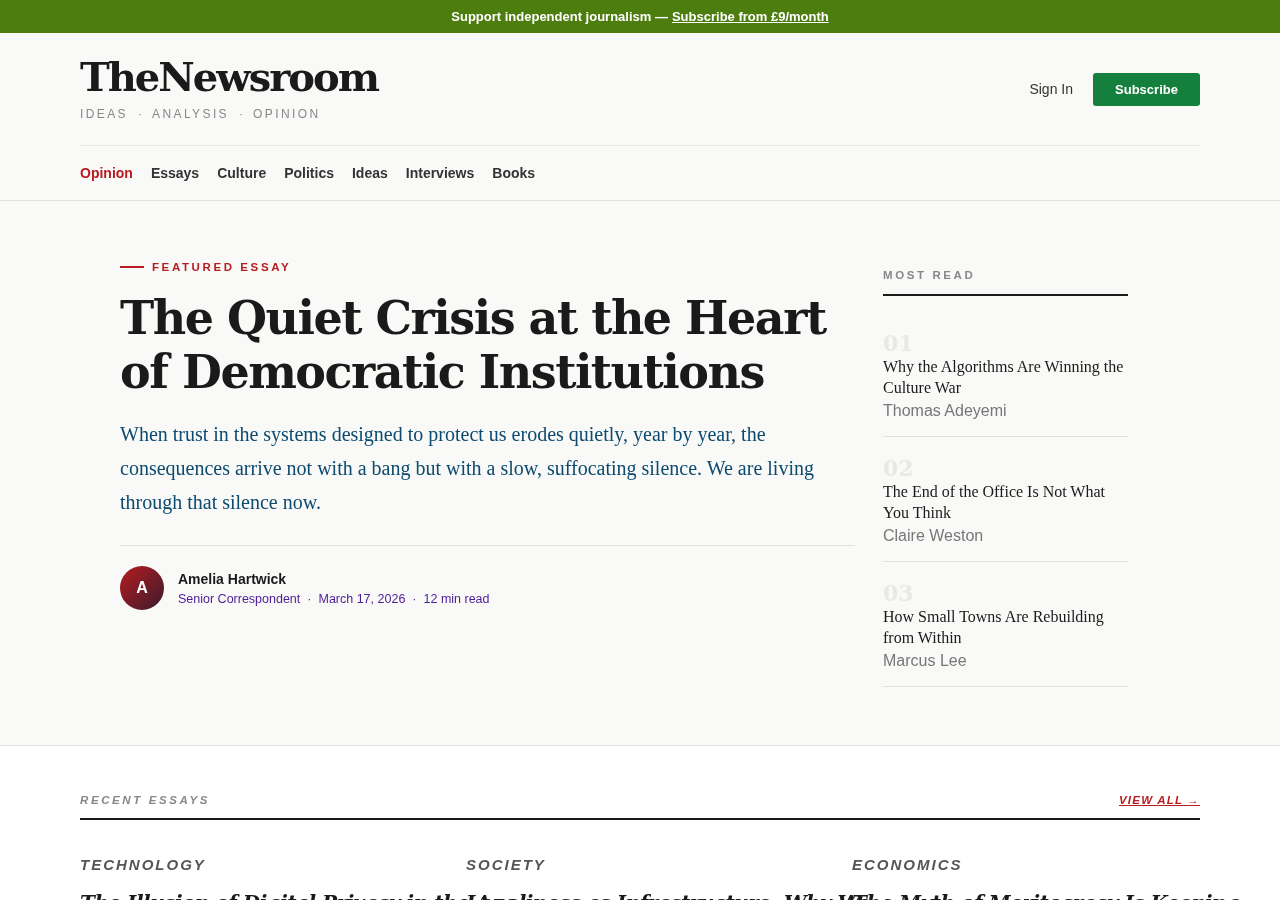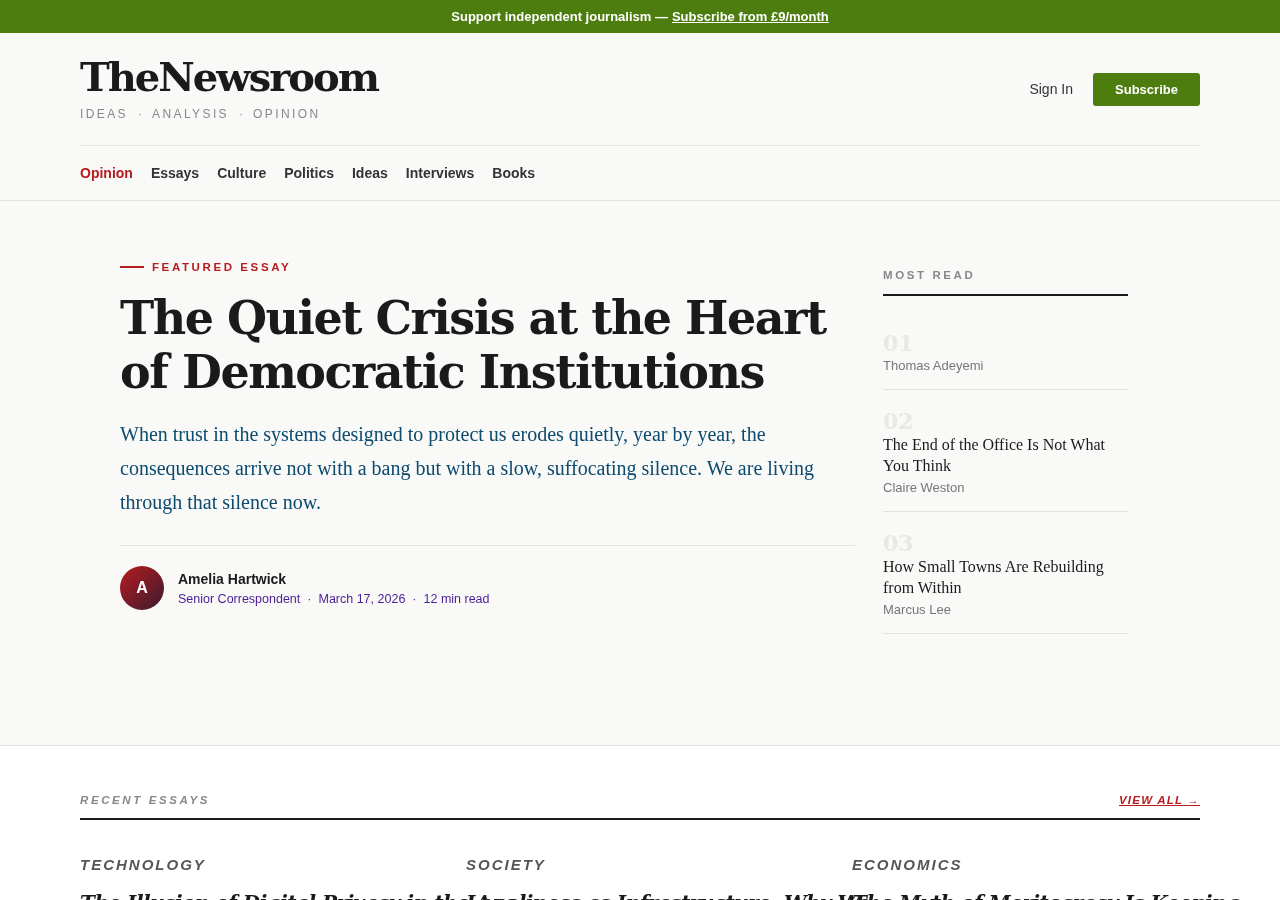--- a/index.html
+++ b/index.html
@@ -44,21 +44,21 @@
       font-size: 12px;
       letter-spacing: 2.4px;
       color: #888;
       display: flex;
       gap: 10px;
     }
     .tagline .sep { letter-spacing: 0; }
     .auth { display: flex; align-items: center; gap: 20px; }
     .signin { font-size: 14px; color: #333; cursor: pointer; }
     .subscribe-btn {
-      background: #4d7c0f;
+      background: #15803d;
       color: #fff;
       font-weight: bold;
       font-size: 13px;
       border: none;
       border-radius: 3px;
       width: 107px;
       height: 33px;
       cursor: pointer;
       font-family: "Liberation Sans", sans-serif;
     }
@@ -126,21 +126,21 @@
     .mr-item + .mr-item { padding-top: 20px; }
     .mr-num {
       font-family: "DejaVu Serif", serif; font-weight: bold;
       font-size: 22px; color: #e8e8e6; line-height: 22px;
     }
     .mr-headline {
       font-family: "Liberation Serif", serif;
       font-size: 16px; line-height: 21px; color: #1a1a1a; margin-top: 2px;
       cursor: pointer;
     }
-    .mr-author { font-size: 13px; color: #777; margin-top: 4px; }
+    .mr-author { font-size: 16px; color: #777; margin-top: 4px; }
 
     .recent { background: #fff; padding: 48px 80px 0 80px; height: 155px; overflow: hidden; font-style: italic; }
     .recent-head {
       display: flex; justify-content: space-between; align-items: center;
       padding-bottom: 12px; border-bottom: 2px solid #1a1a1a;
     }
     .recent-title { font-size: 11.5px; font-weight: bold; letter-spacing: 2.6px; color: #888; }
     .view-all {
       font-size: 11.5px; font-weight: bold; letter-spacing: 1.2px; color: #b71c1f;
       text-decoration: underline; cursor: pointer;
@@ -212,20 +212,21 @@
           <span>12 min read</span>
         </div>
       </div>
     </div>
   </article>
 
   <aside class="most-read">
     <div class="mr-title">MOST READ</div>
     <div class="mr-item">
       <div class="mr-num">01</div>
+      <div class="mr-headline">Why the Algorithms Are Winning the Culture War</div>
       <div class="mr-author">Thomas Adeyemi</div>
     </div>
     <div class="mr-item">
       <div class="mr-num">02</div>
       <div class="mr-headline">The End of the Office Is Not What You Think</div>
       <div class="mr-author">Claire Weston</div>
     </div>
     <div class="mr-item">
       <div class="mr-num">03</div>
       <div class="mr-headline">How Small Towns Are Rebuilding from Within</div>

